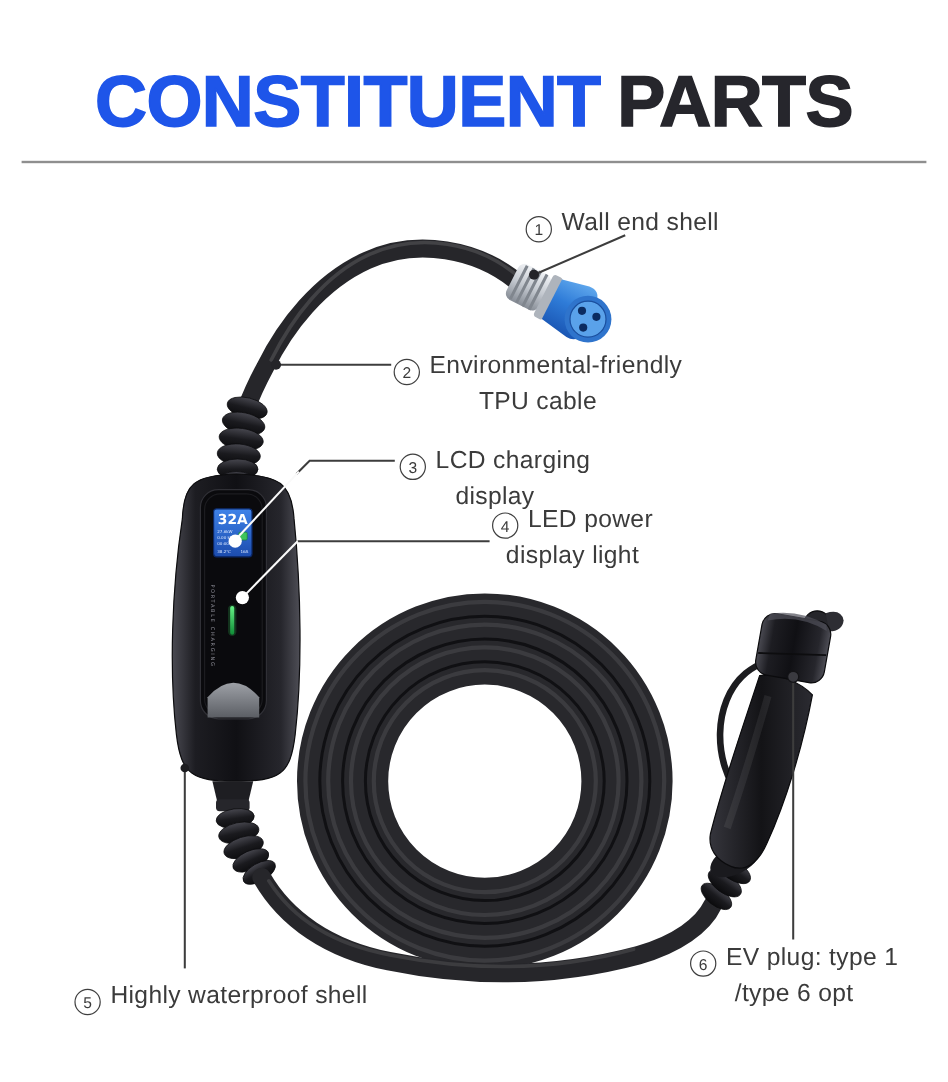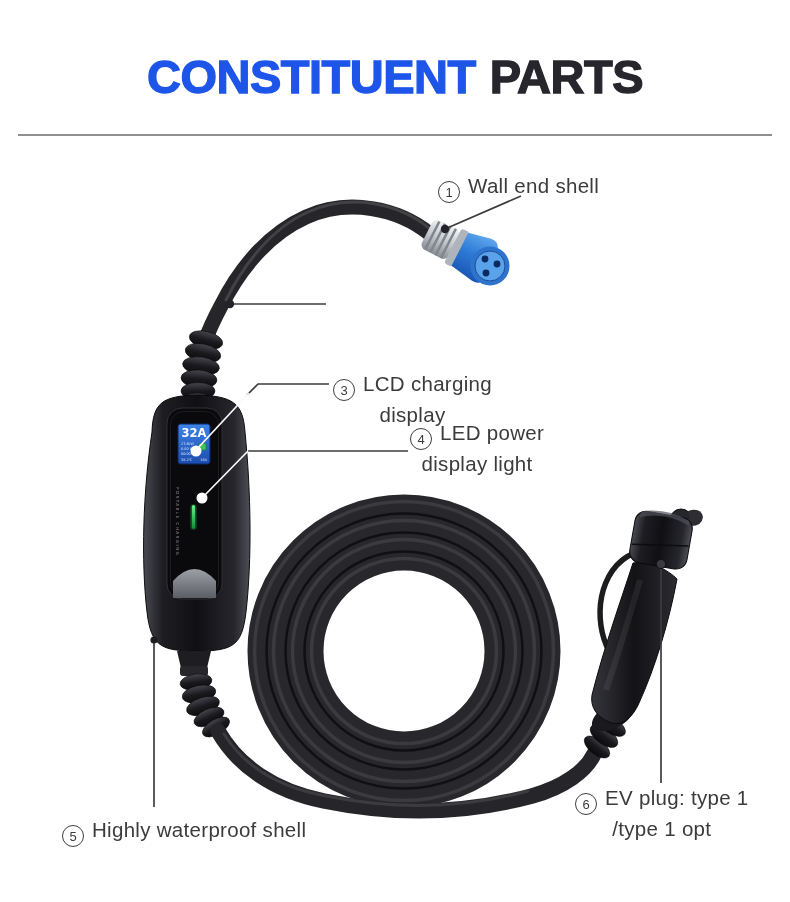--- a/index.html
+++ b/index.html
@@ -1,20 +1,20 @@
 <!DOCTYPE html>
 <html><head>
 <meta charset="utf-8">
 <style>
   html,body{margin:0;padding:0;background:#ffffff;}
   .stage{position:relative;width:790px;height:902px;background:#ffffff;overflow:hidden;
          font-family:"Liberation Sans",sans-serif;}
   
   .title{position:absolute;top:50px;left:0;width:100%;text-align:center;
-         font-size:47px;font-weight:bold;letter-spacing:-0.5px;line-height:1.15;
+         font-size:60px;font-weight:bold;letter-spacing:-0.5px;line-height:1.15;
          -webkit-text-stroke:1.3px currentColor;white-space:nowrap;}
   .t-blue{color:#1E55E9;margin-right:14px;}
   .t-dark{color:#26262C;}
   .divider{position:absolute;top:134px;left:18px;width:754px;height:2px;background:#8f8f8f;}
   
   .callout{position:absolute;color:#3b3b3b;font-size:20.5px;letter-spacing:0.3px;
            line-height:27px;text-align:center;white-space:nowrap;}
   .c-row1{white-space:nowrap;}
   .cnum{display:inline-flex;align-items:center;justify-content:center;
         width:20px;height:20px;border:1.5px solid #3f3f3f;border-radius:50%;
@@ -212,34 +212,38 @@
     <circle cx="202" cy="498" r="5.5" fill="#ffffff"></circle>
     <circle cx="154" cy="640" r="3.6" fill="#1d1d20"></circle>
     <circle cx="661" cy="564" r="4.6" fill="#3a3a40" stroke="#131316"></circle>
   </svg>
 
   <div class="callout" id="c1">
     <div class="c-row1"><span class="cnum">1</span><span>Wall end shell</span></div>
 
   </div>
 
+  <div class="callout" id="c2">
+    <div class="c-row1"><span class="cnum">2</span><span>Environmental-friendly</span></div>
+    <div class="c-line2">TPU cable</div>
+  </div>
 
   <div class="callout" id="c3">
     <div class="c-row1"><span class="cnum">3</span><span>LCD charging</span></div>
     <div class="c-line2">display</div>
   </div>
 
   <div class="callout" id="c4">
     <div class="c-row1"><span class="cnum">4</span><span>LED power</span></div>
     <div class="c-line2">display light</div>
   </div>
 
   <div class="callout" id="c5">
     <div class="c-row1"><span class="cnum">5</span><span>Highly waterproof shell</span></div>
 
   </div>
 
   <div class="callout" id="c6">
     <div class="c-row1"><span class="cnum">6</span><span>EV plug: type 1</span></div>
-    <div class="c-line2">/type 1 opt</div>
+    <div class="c-line2">/type 6 opt</div>
   </div>
 
 </div>
 
 </body></html>

